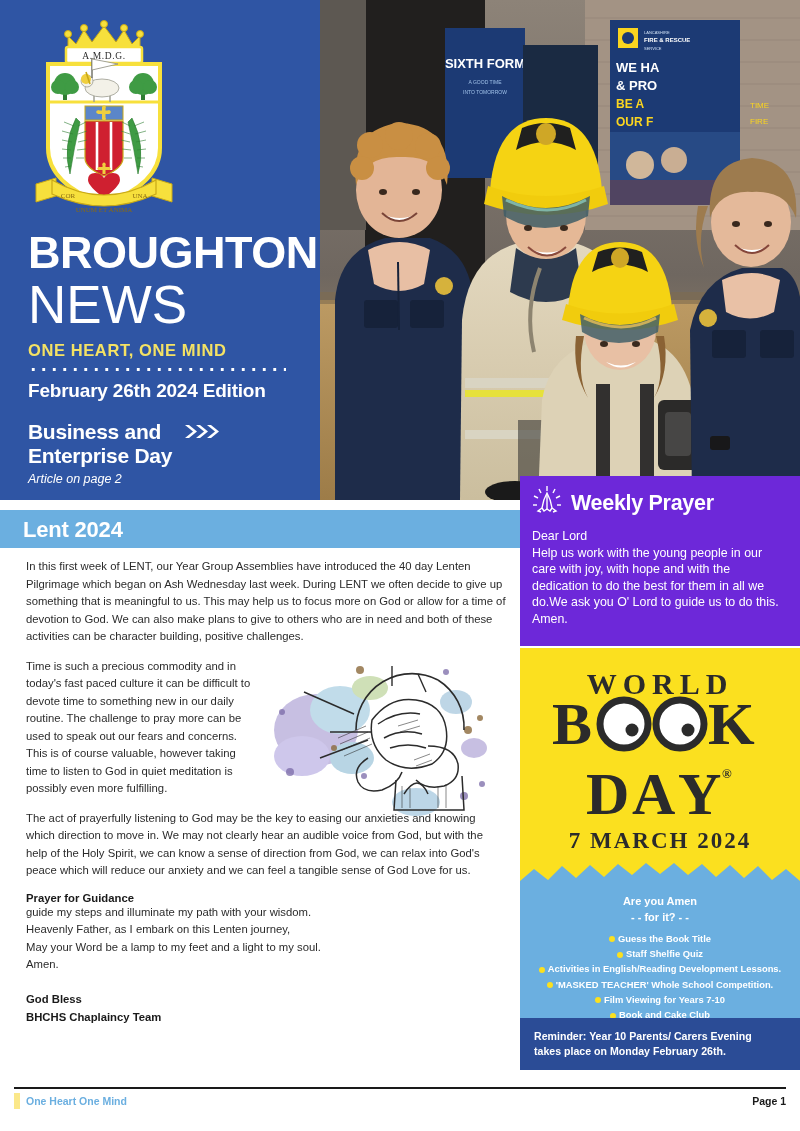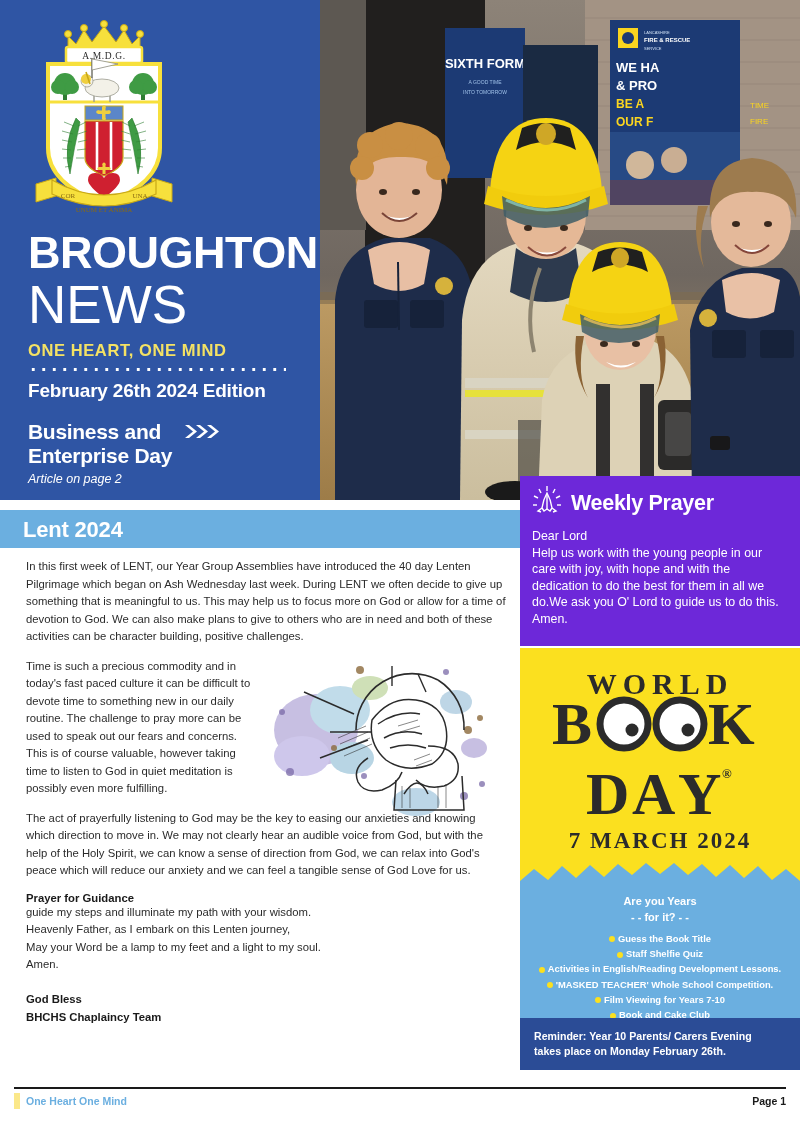--- a/index.html
+++ b/index.html
@@ -487,21 +487,21 @@
       <div class="wbd-date">7 MARCH 2024</div>
 
       <svg width="280" height="26" viewBox="0 0 280 26" style="position:absolute;bottom:-1px;left:0;">
         <path d="M0 26 L0 20 L14 8 L28 19 L42 5 L56 17 L70 4 L84 16 L98 3 L112 14 L126 2 L140 13 L154 2 L168 14 L182 3 L196 16 L210 4 L224 17 L238 5 L252 19 L266 8 L280 20 L280 26 Z" fill="#6bafe0"></path>
       </svg>
     </div>
   </div>
 
   <div class="ready">
     <div class="ready-title">
-      <div>Are you Years</div>
+      <div>Are you Amen</div>
       <div>- - for it? - -</div>
     </div>
     <ul>
       <li><span class="dot"></span><span>Guess the Book Title</span></li>
       <li><span class="dot"></span><span>Staff Shelfie Quiz</span></li>
       <li><span class="dot"></span><span>Activities in English/Reading Development Lessons.</span></li>
       <li><span class="dot"></span><span>'MASKED TEACHER' Whole School Competition.</span></li>
       <li><span class="dot"></span><span>Film Viewing for Years 7-10</span></li>
       <li><span class="dot"></span><span>Book and Cake Club</span></li>
     </ul>

